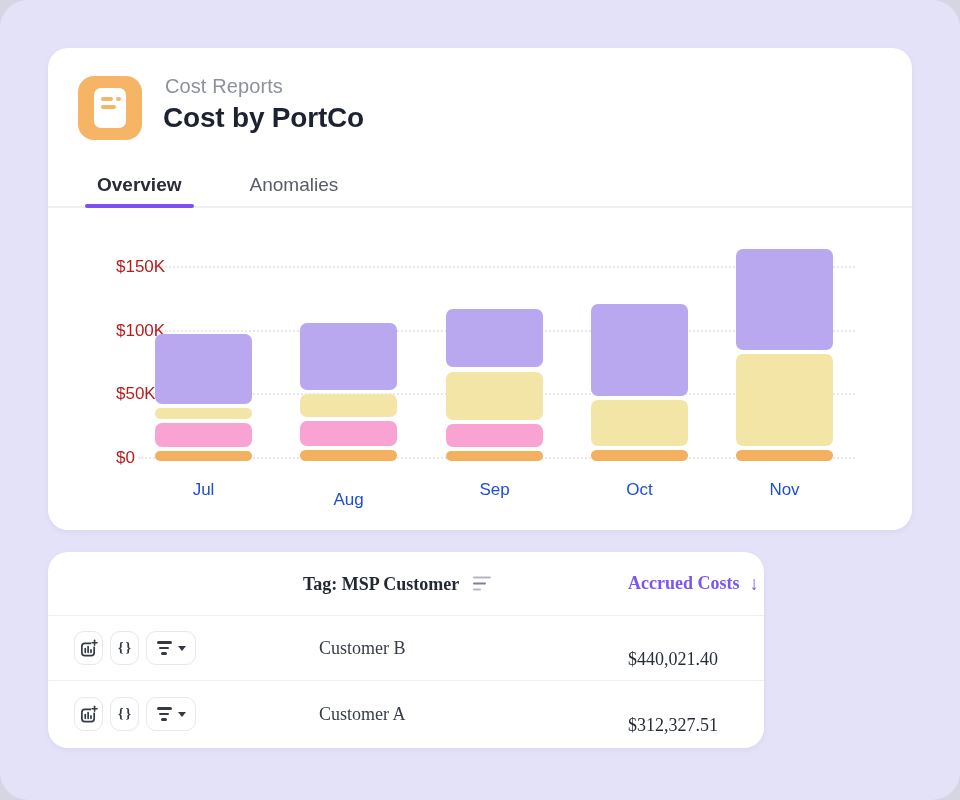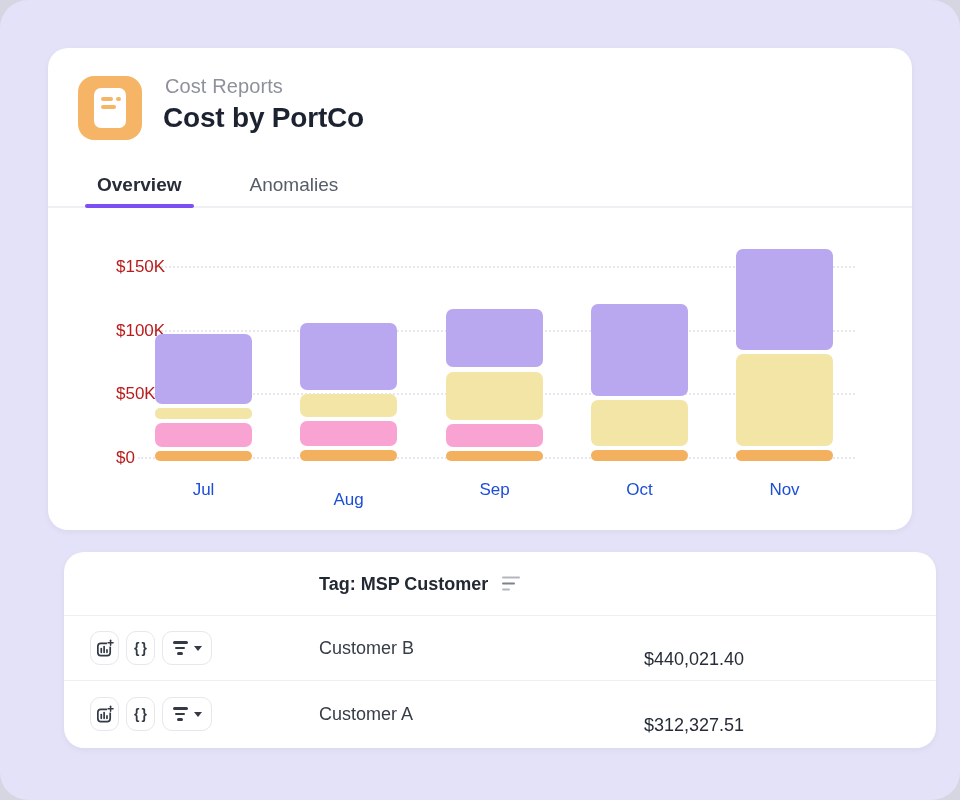--- a/index.html
+++ b/index.html
@@ -76,21 +76,21 @@
     position:absolute; left:28px; width:60px;
     font-size:17px; color:#b91c1c;margin-left:40px;
   }
   .bar-seg { position:absolute; }
   .xlabel {
     position:absolute; top:432px; width:97px;
     text-align:center; font-size:17px; color:#1d4ed8;
   }
 
   
-  #card-table { left:64px; top:552px; width:872px; height:196px; }
+  #card-table { left:48px; top:552px; width:716px; height:196px;font-family:Liberation Serif, serif; }
   .t-row { position:relative; width:100%; }
   .t-head { height:64px; border-bottom:1.5px solid #efeef3; }
   .t-body-row { height:65px; border-bottom:1.5px solid #efeef3; }
   .t-body-row.last { height:66px; border-bottom:none; }
   .vcenter { position:absolute; top:50%; transform:translateY(-50%); }
 
   .col-tag  { left:255px; display:flex; align-items:center; }
   .col-cost { left:580px; display:flex; align-items:center; }
 
   .tag-header-text { font-size:18px; font-weight:700; color:#232933; }
@@ -115,21 +115,21 @@
   .filter-lines { display:flex; flex-direction:column; gap:3px; align-items:center; }
   .filter-lines span { display:block; height:2.5px; border-radius:1.5px; background:#333a46; }
   .filter-lines .f1 { width:15px; }
   .filter-lines .f2 { width:10px; }
   .filter-lines .f3 { width:6px; }
   .caret-down {
     width:0; height:0;
     border-left:4.5px solid transparent; border-right:4.5px solid transparent;
     border-top:5.5px solid #333a46;
   }
-  .cell-name { font-size:18px; font-weight:500; color:#373d47; }
+  .cell-name { font-size:18px; font-weight:500; color:#373d47;margin-left:16px; }
   .cell-cost { font-size:18px; font-weight:500; color:#272d38;margin-top:22px; }
 </style>
 </head>
 <body>
 
 <div class="frame">
 
   <div class="card" id="card-report">
 
     <div class="doc-icon-box">
@@ -191,20 +191,24 @@
 
     <div class="t-row t-head">
       <div class="vcenter col-tag">
         <span class="tag-header-text">Tag: MSP Customer</span>
         <span class="sort-lines">
           <span class="s1"></span>
             <span class="s2"></span>
             <span class="s3"></span>
         </span>
       </div>
+      <div class="vcenter col-cost">
+        <span class="cost-header-text">Accrued Costs</span>
+        <span class="sort-arrow">↓</span>
+      </div>
     </div>
 
     <div class="t-row t-body-row">
       <div class="vcenter actions">
         <div class="icon-btn sq">
           <svg width="19" height="19" viewBox="0 0 20 20">
             <rect x="3" y="4.5" width="13" height="13" rx="3.2" fill="none" stroke="#333a46" stroke-width="1.8"></rect>
             <line x1="6.6" y1="14" x2="6.6" y2="10" stroke="#333a46" stroke-width="1.8" stroke-linecap="round"></line>
             <line x1="9.6" y1="14" x2="9.6" y2="8" stroke="#333a46" stroke-width="1.8" stroke-linecap="round"></line>
             <line x1="12.6" y1="14" x2="12.6" y2="11.5" stroke="#333a46" stroke-width="1.8" stroke-linecap="round"></line>

